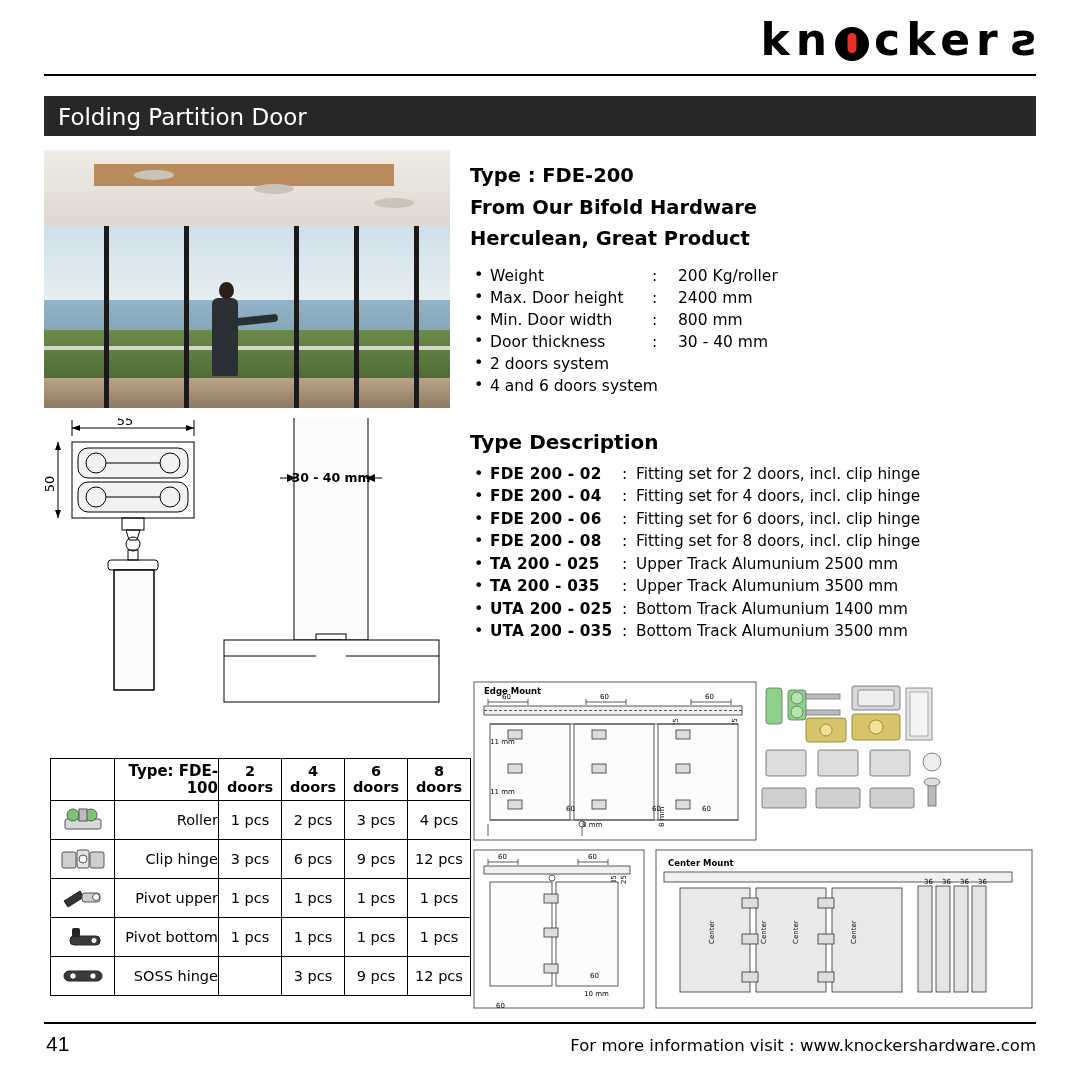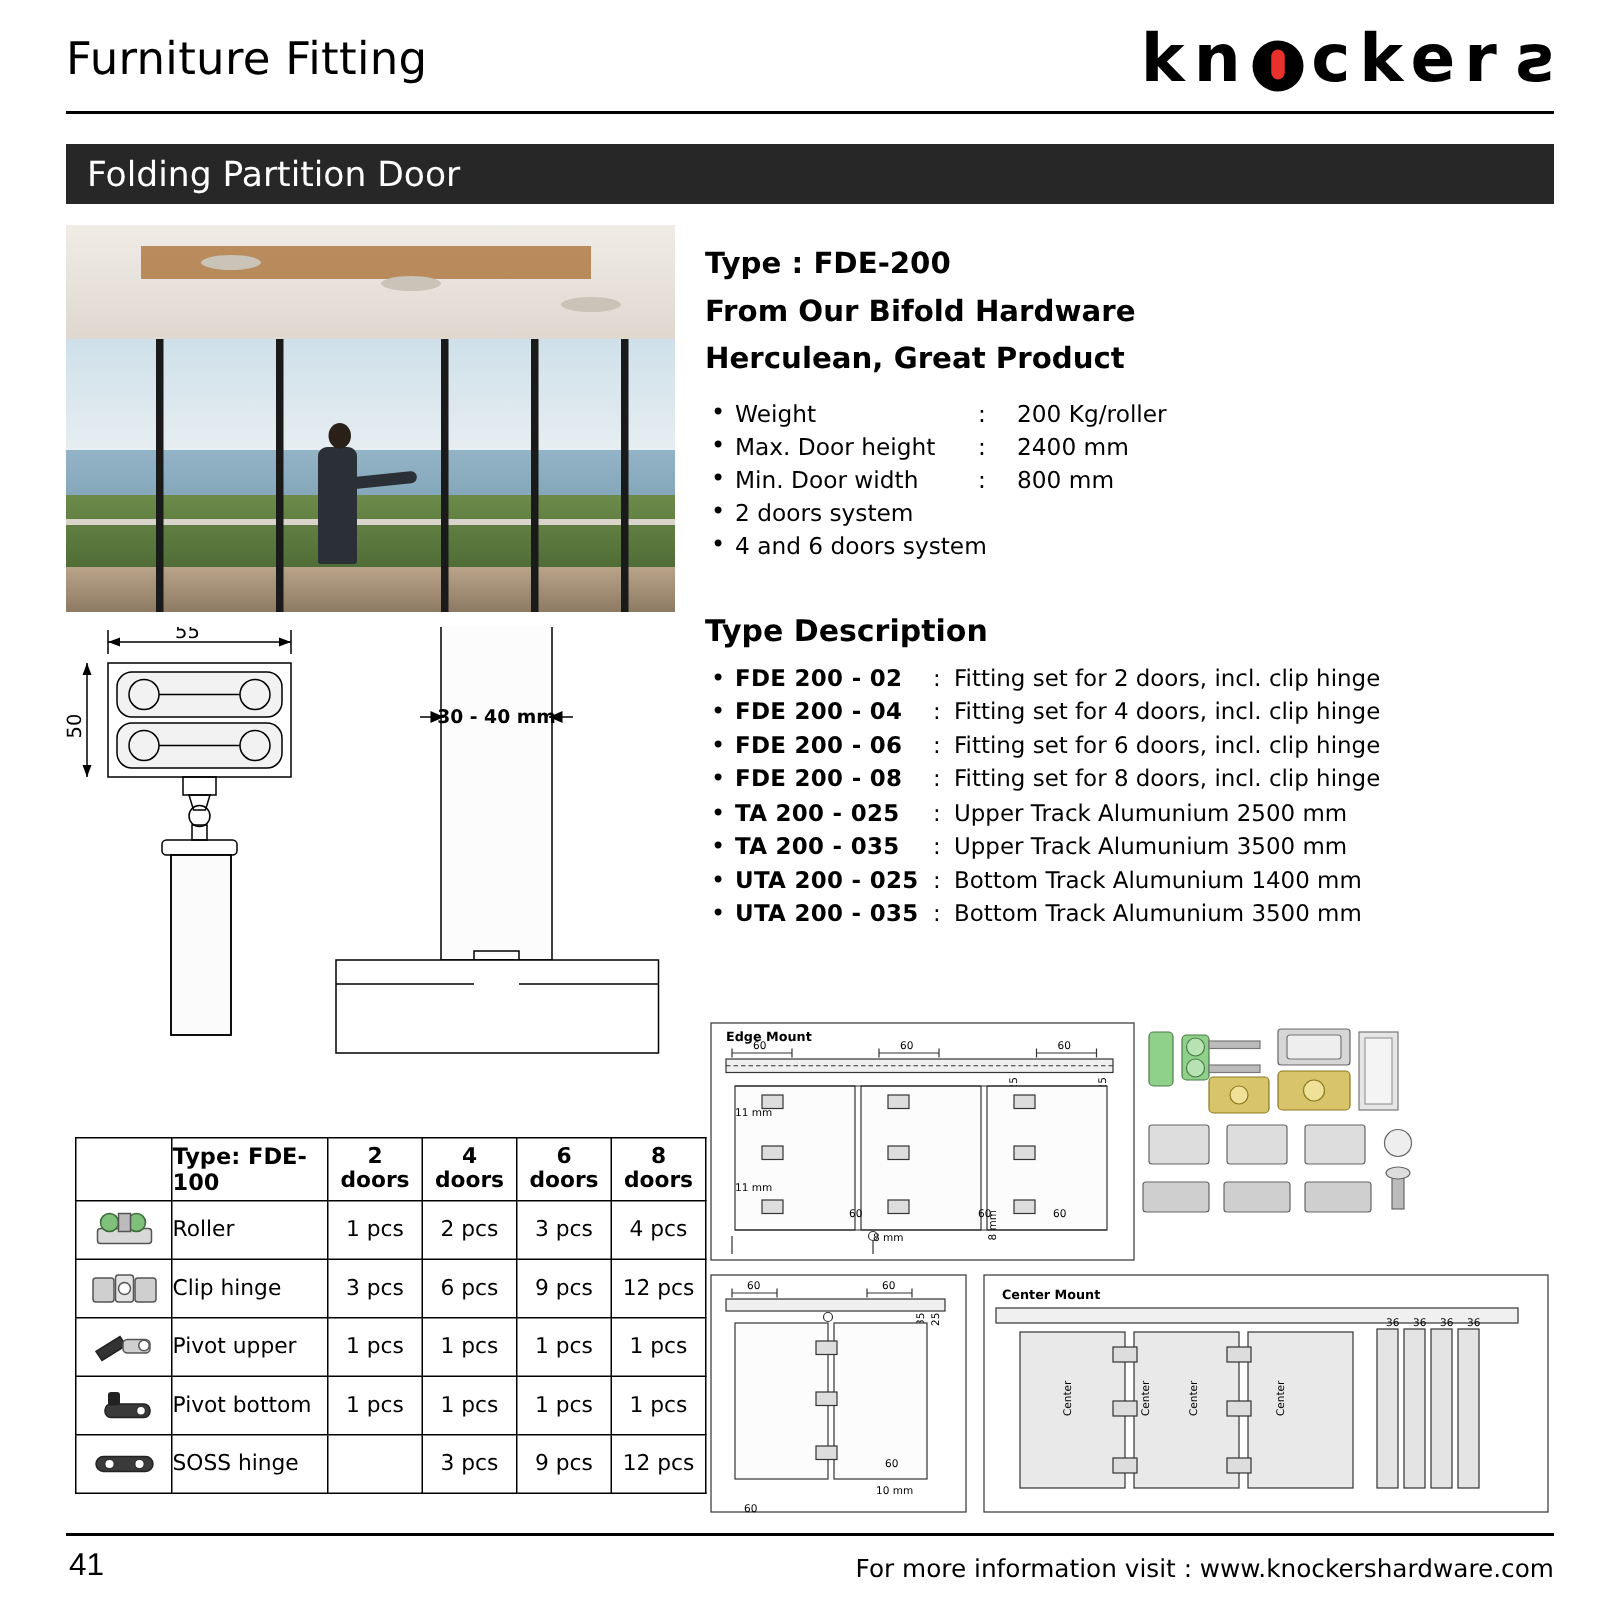--- a/index.html
+++ b/index.html
@@ -99,21 +99,21 @@
   .tdraw { position: absolute; left: 44px; top: 418px; width: 410px; height: 300px; }
   .tdraw svg { display: block; }
 
   
   .tbl { position: absolute; left: 50px; top: 758px; border-collapse: collapse; }
   .tbl td, .tbl th {
     border: 1px solid #000; font-family: "DejaVu Sans", sans-serif;
     font-size: 14.5px; text-align: center; padding: 0;
   }
   .tbl .c-icon { width: 64px; height: 39px; }
-  .tbl .c-name { width: 104px; text-align: left; }
+  .tbl .c-name { width: 104px; text-align: right; }
   .tbl .c-num  { width: 63px; }
   .tbl thead th { font-weight: 700; height: 42px; line-height: 1.08; }
   .tbl tbody tr { height: 39px; }
   .tbl .typehead { font-weight: 700; font-size: 15px; }
   .ic { display:block; margin: 0 auto; }
 
   
   .rdraw { position: absolute; left: 466px; top: 672px; width: 570px; height: 340px; }
   .draw-label { font-family: "DejaVu Sans", sans-serif; font-weight: 700; font-size: 8.5px; }
   .draw-mini { font-family: "DejaVu Sans", sans-serif; font-size: 7px; }
@@ -122,21 +122,20 @@
   .foot-rule { position: absolute; left: 44px; top: 1022px; width: 992px; height: 2px; background: #000; }
   .pageno { position: absolute; left: 46px; top: 1032px; font-size: 21px; font-family: Liberation Sans, sans-serif; }
   .footinfo { position: absolute; right: 44px; top: 1036px; font-size: 16.5px; font-family: "DejaVu Sans", sans-serif; }
 </style>
 </head>
 <body>
 
 <div class="page">
 
   <div class="hdr">
-    <div class="hdr-title">Furniture Fitting</div>
     <div class="logo">
       <span>kn</span>
       <span class="k-o"></span>
       <span>cker</span>
       <span class="tail">s</span>
     </div>
     <div class="hdr-rule"></div>
   </div>
 
   <div class="blackbar">
@@ -171,20 +170,23 @@
 
     <ul class="speclist">
       <li>
         <span class="sp-label">Weight</span><span class="sp-colon">:</span><span>200 Kg/roller</span>
       </li>
       <li>
         <span class="sp-label">Max. Door height</span><span class="sp-colon">:</span><span>2400 mm</span>
       </li>
       <li>
         <span class="sp-label">Min. Door width</span><span class="sp-colon">:</span><span>800 mm</span>
+      </li>
+      <li>
+        <span class="sp-label">Door thickness</span><span class="sp-colon">:</span><span>30 - 40 mm</span>
       </li>
       <li>
         <span>2 doors system</span>
       </li>
       <li>
         <span>4 and 6 doors system</span>
       </li>
     </ul>
 
     <div class="typedesc-title">Type Description</div>

